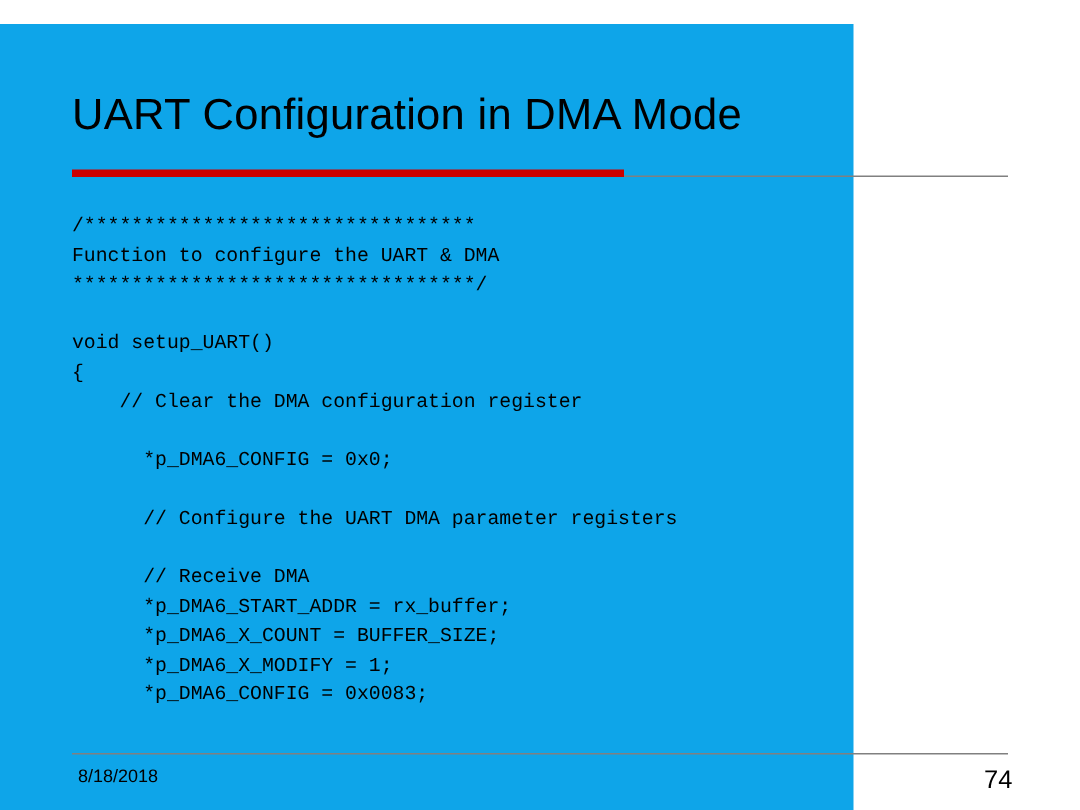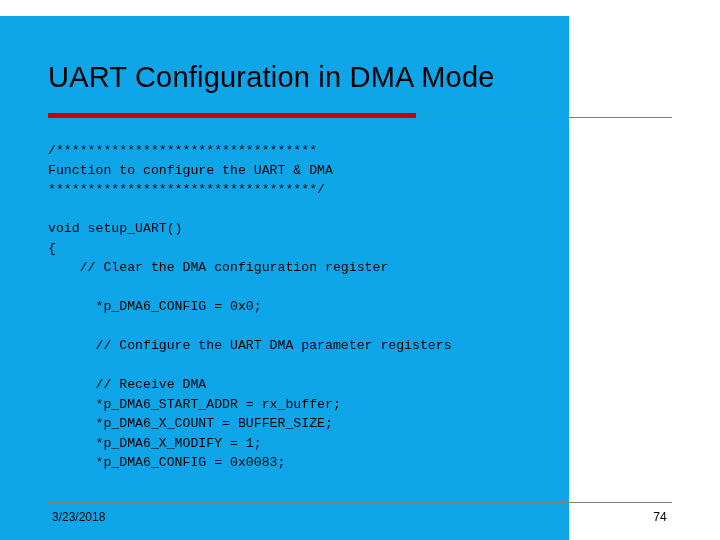--- a/index.html
+++ b/index.html
@@ -84,22 +84,22 @@
     font-size: 12px;
     color: #000000;
     font-family: "Liberation Sans", sans-serif;
     margin-top: 46px;
   }
   .footer-page {
     position: absolute;
     left: 645px;
     top: 494px;
     width: 30px;
-    text-align: center;
-    font-size: 12px;
+    text-align: right;
+    font-size: 17px;
     color: #000000;
     font-family: "Liberation Sans", sans-serif;
   }
 </style>
 </head>
 <body>
 
 <div class="slide">
 
   <div class="title">UART Configuration in DMA Mode</div>
@@ -120,19 +120,19 @@
       // Configure the UART DMA parameter registers
 
       // Receive DMA
       *p_DMA6_START_ADDR = rx_buffer;
       *p_DMA6_X_COUNT = BUFFER_SIZE;
       *p_DMA6_X_MODIFY = 1;
       *p_DMA6_CONFIG = 0x0083;</pre>
 
   <div class="footer-rule"></div>
 
-  <div class="footer-date">3/23/2018</div>
+  <div class="footer-date">8/18/2018</div>
 
   <div class="footer-author">Veton Këpuska</div>
 
   <div class="footer-page">74</div>
 
 </div>
 
 </body></html>

